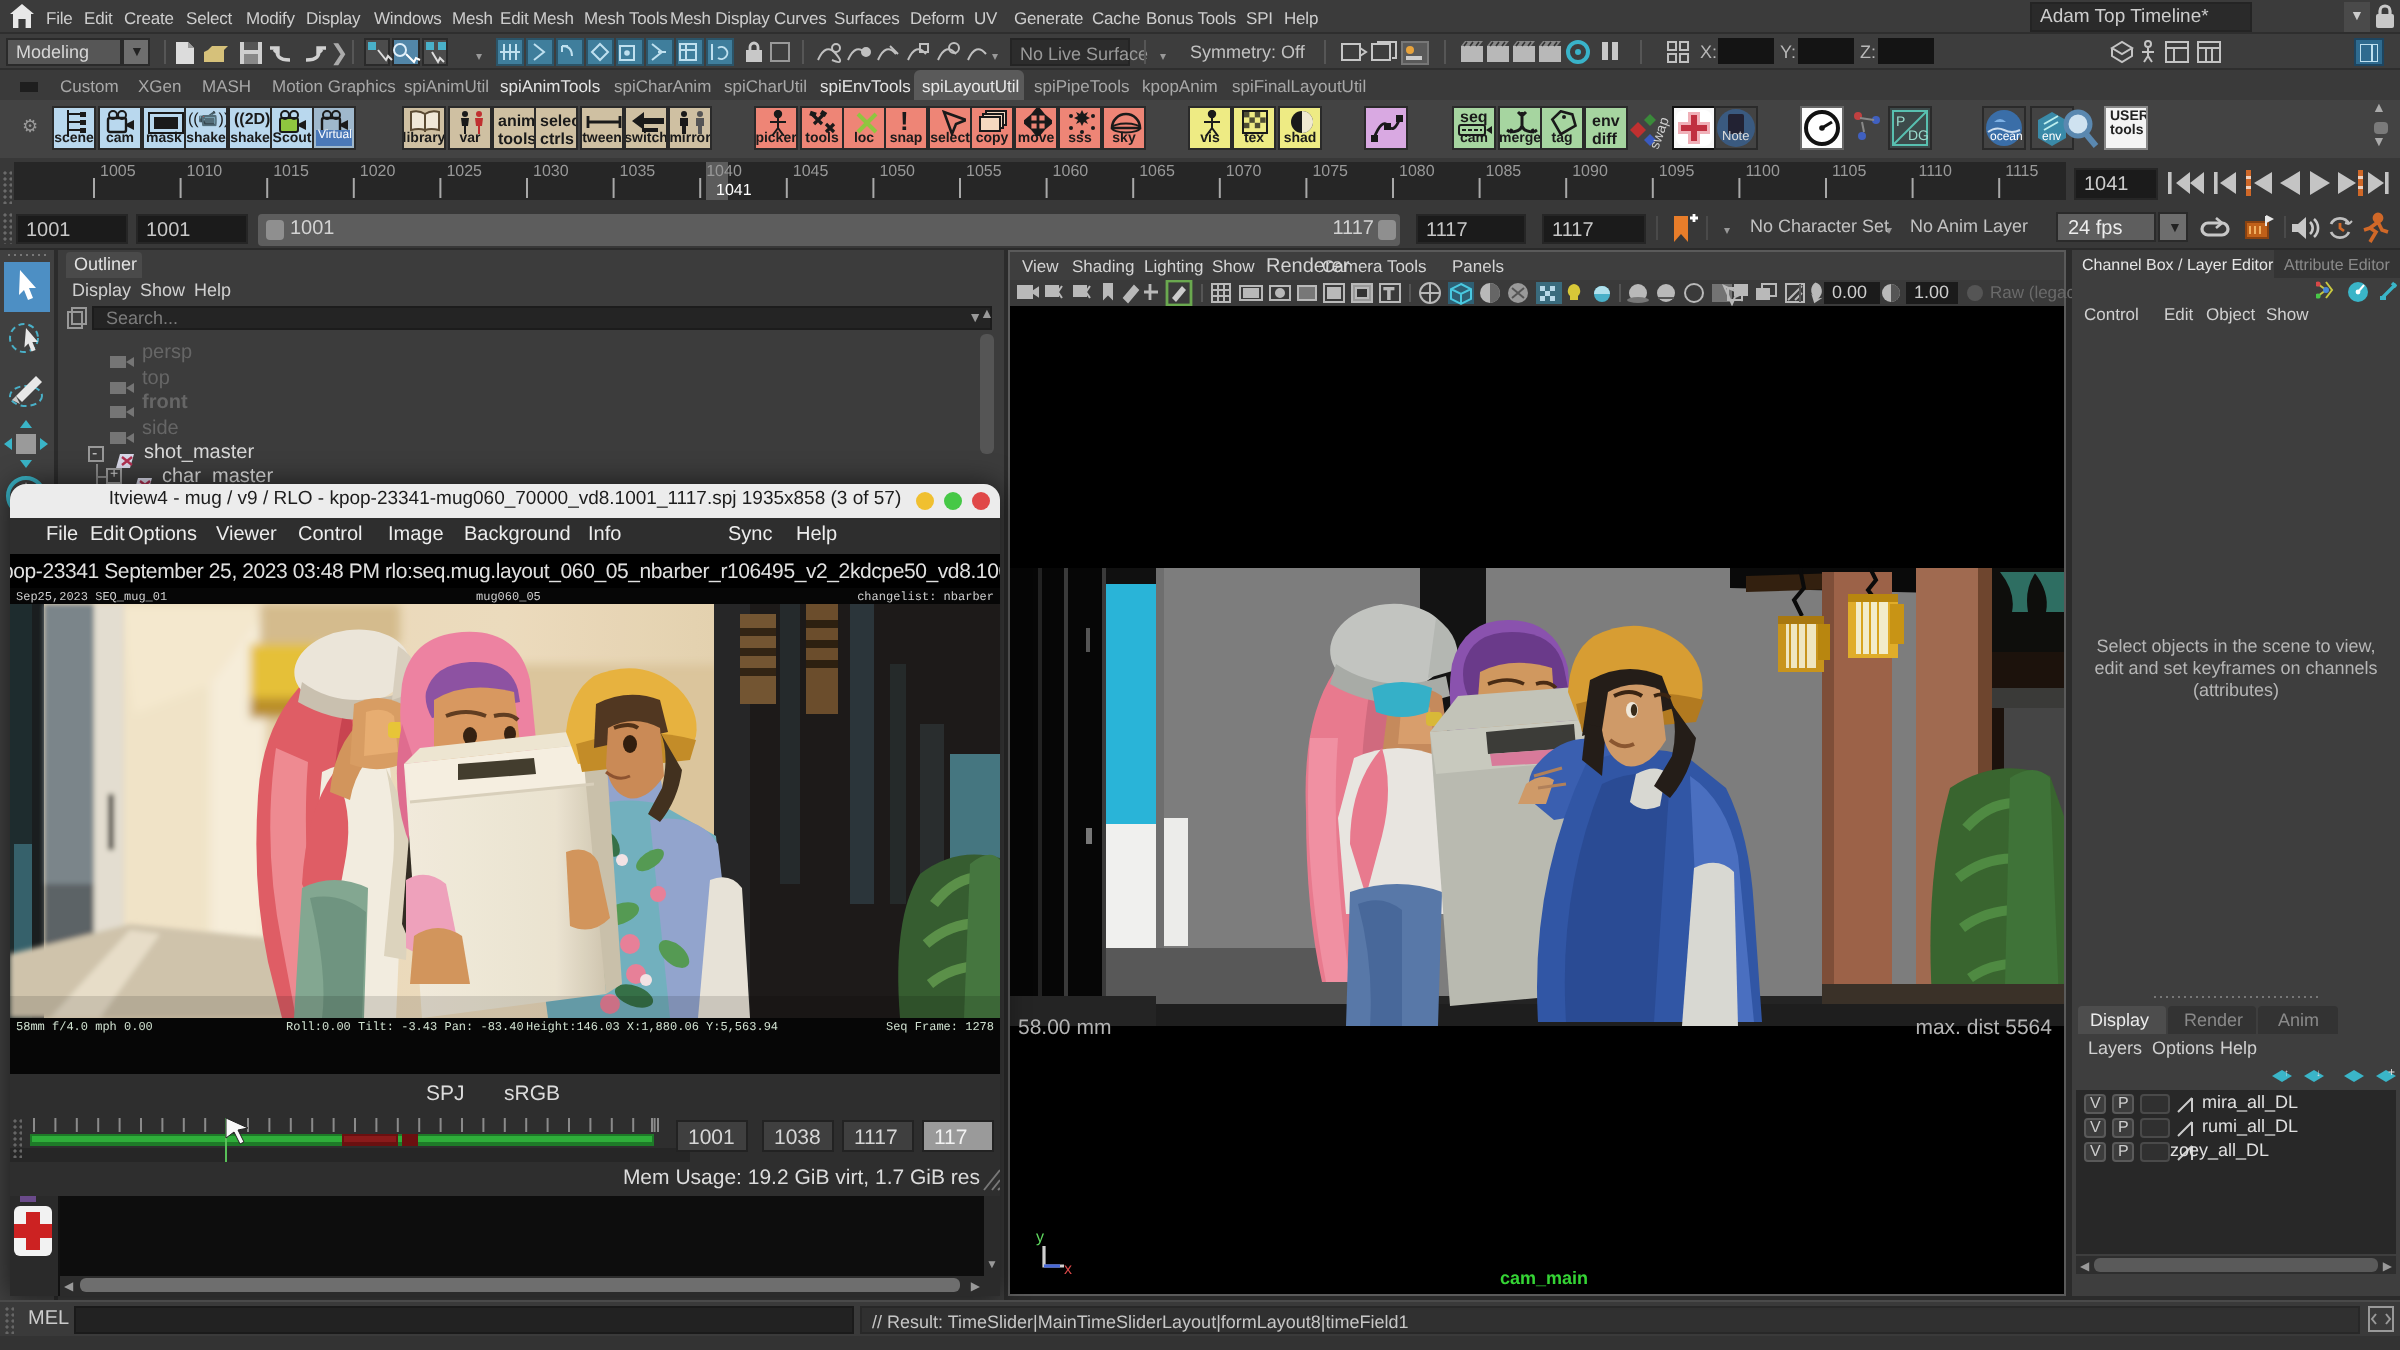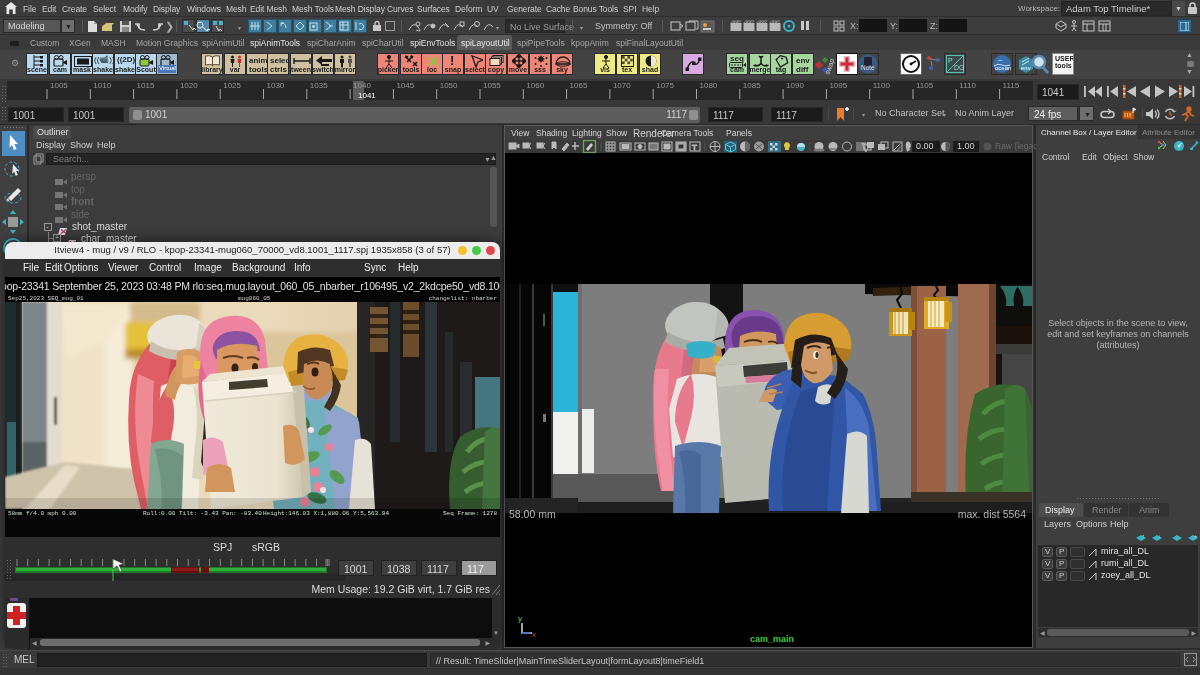--- a/index.html
+++ b/index.html
@@ -29,21 +29,21 @@
       <div class="t" style="left:387px;top:4px;font-size:8.5px;letter-spacing:-0.1px;color:#cecece;">Curves</div>
       <div class="t" style="left:417px;top:4px;font-size:8.5px;letter-spacing:-0.1px;color:#cecece;">Surfaces</div>
       <div class="t" style="left:455px;top:4px;font-size:8.5px;letter-spacing:-0.1px;color:#cecece;">Deform</div>
       <div class="t" style="left:487px;top:4px;font-size:8.5px;letter-spacing:-0.1px;color:#cecece;">UV</div>
       <div class="t" style="left:507px;top:4px;font-size:8.5px;letter-spacing:-0.1px;color:#cecece;">Generate</div>
       <div class="t" style="left:546px;top:4px;font-size:8.5px;letter-spacing:-0.1px;color:#cecece;">Cache</div>
       <div class="t" style="left:573px;top:4px;font-size:8.5px;letter-spacing:-0.1px;color:#cecece;">Bonus Tools</div>
       <div class="t" style="left:623px;top:4px;font-size:8.5px;letter-spacing:-0.1px;color:#cecece;">SPI</div>
       <div class="t" style="left:642px;top:4px;font-size:8.5px;letter-spacing:-0.1px;color:#cecece;">Help</div>
       <div class="t" style="left:1018px;top:4px;font-size:8px;color:#b8b8b8;">Workspace:</div>
-      <div class="abs" style="left:1061px;top:1px;width:111px;height:15px;background:#2a2a2a;border:1px solid #242424;padding-left:28px;">
+      <div class="abs" style="left:1015px;top:1px;width:111px;height:15px;background:#2a2a2a;border:1px solid #242424;padding-left:28px;">
         <div class="t" style="left:4px;top:1px;font-size:9.5px;color:#cccccc;">Adam Top Timeline*</div>
       </div>
       <div class="abs" style="left:1172px;top:1px;width:13px;height:15px;background:#4a4a4a;">
         <div class="t" style="left:3px;top:4px;font-size:7px;color:#ccc;">▼</div>
       </div>
       <svg class="abs" style="left:1187px;top:2px;" width="11" height="13" viewBox="0 0 11 13">
         <rect x="1" y="5" width="9" height="7" rx="1" fill="#c8c8c8"></rect>
         <path d="M3 5 V3.5 a2.5 2.5 0 0 1 5 0 V5" fill="none" stroke="#c8c8c8" stroke-width="1.6"></path>
       </svg>
     </div>
@@ -1057,21 +1057,21 @@
           <div class="abs" style="left:4px;top:26px;width:11px;height:10px;background:#3c3c3c;border:1px solid #5a5a5a;border-radius:2px;">
             <div class="t" style="left:2px;top:-1px;font-size:8px;color:#ccc;">V</div>
           </div>
           <div class="abs" style="left:18px;top:26px;width:11px;height:10px;background:#3c3c3c;border:1px solid #5a5a5a;border-radius:2px;">
             <div class="t" style="left:2px;top:-1px;font-size:8px;color:#ccc;">P</div>
           </div>
           <div class="abs" style="left:32px;top:26px;width:15px;height:10px;background:#303030;border:1px solid #4a4a4a;border-radius:2px;"></div>
           <svg class="abs" style="left:50px;top:26px;" width="12" height="10" viewBox="0 0 12 10">
             <path d="M1 9 L8 2 M8 2 v7" stroke="#ccc" fill="none"></path>
           </svg>
-          <div class="t" style="left:63px;top:25px;font-size:9px;color:#e0e0e0;">zoey_all_DL</div>
+          <div class="t" style="left:47px;top:25px;font-size:9px;color:#e0e0e0;">zoey_all_DL</div>
         </div>
         <div class="abs" style="left:2px;top:503px;width:160px;height:9px;background:#2e2e2e;">
           <div class="t" style="left:2px;top:1px;font-size:6px;color:#999;">◀</div>
           <div class="abs" style="left:9px;top:1px;width:142px;height:7px;background:#5a5a5a;border-radius:3px;"></div>
           <div class="t" style="right:2px;top:1px;font-size:6px;color:#999;">▶</div>
         </div>
       </div>
     </div>
     <div class="abs" style="left:5px;top:242px;width:495px;height:406px;background:#2e2e2e;border-radius:8px 8px 0 0;box-shadow:0 0 14px rgba(0,0,0,0.6);">
       <div class="abs" style="left:0;top:0;width:495px;height:17px;background:#ececec;border-radius:8px 8px 0 0;">

